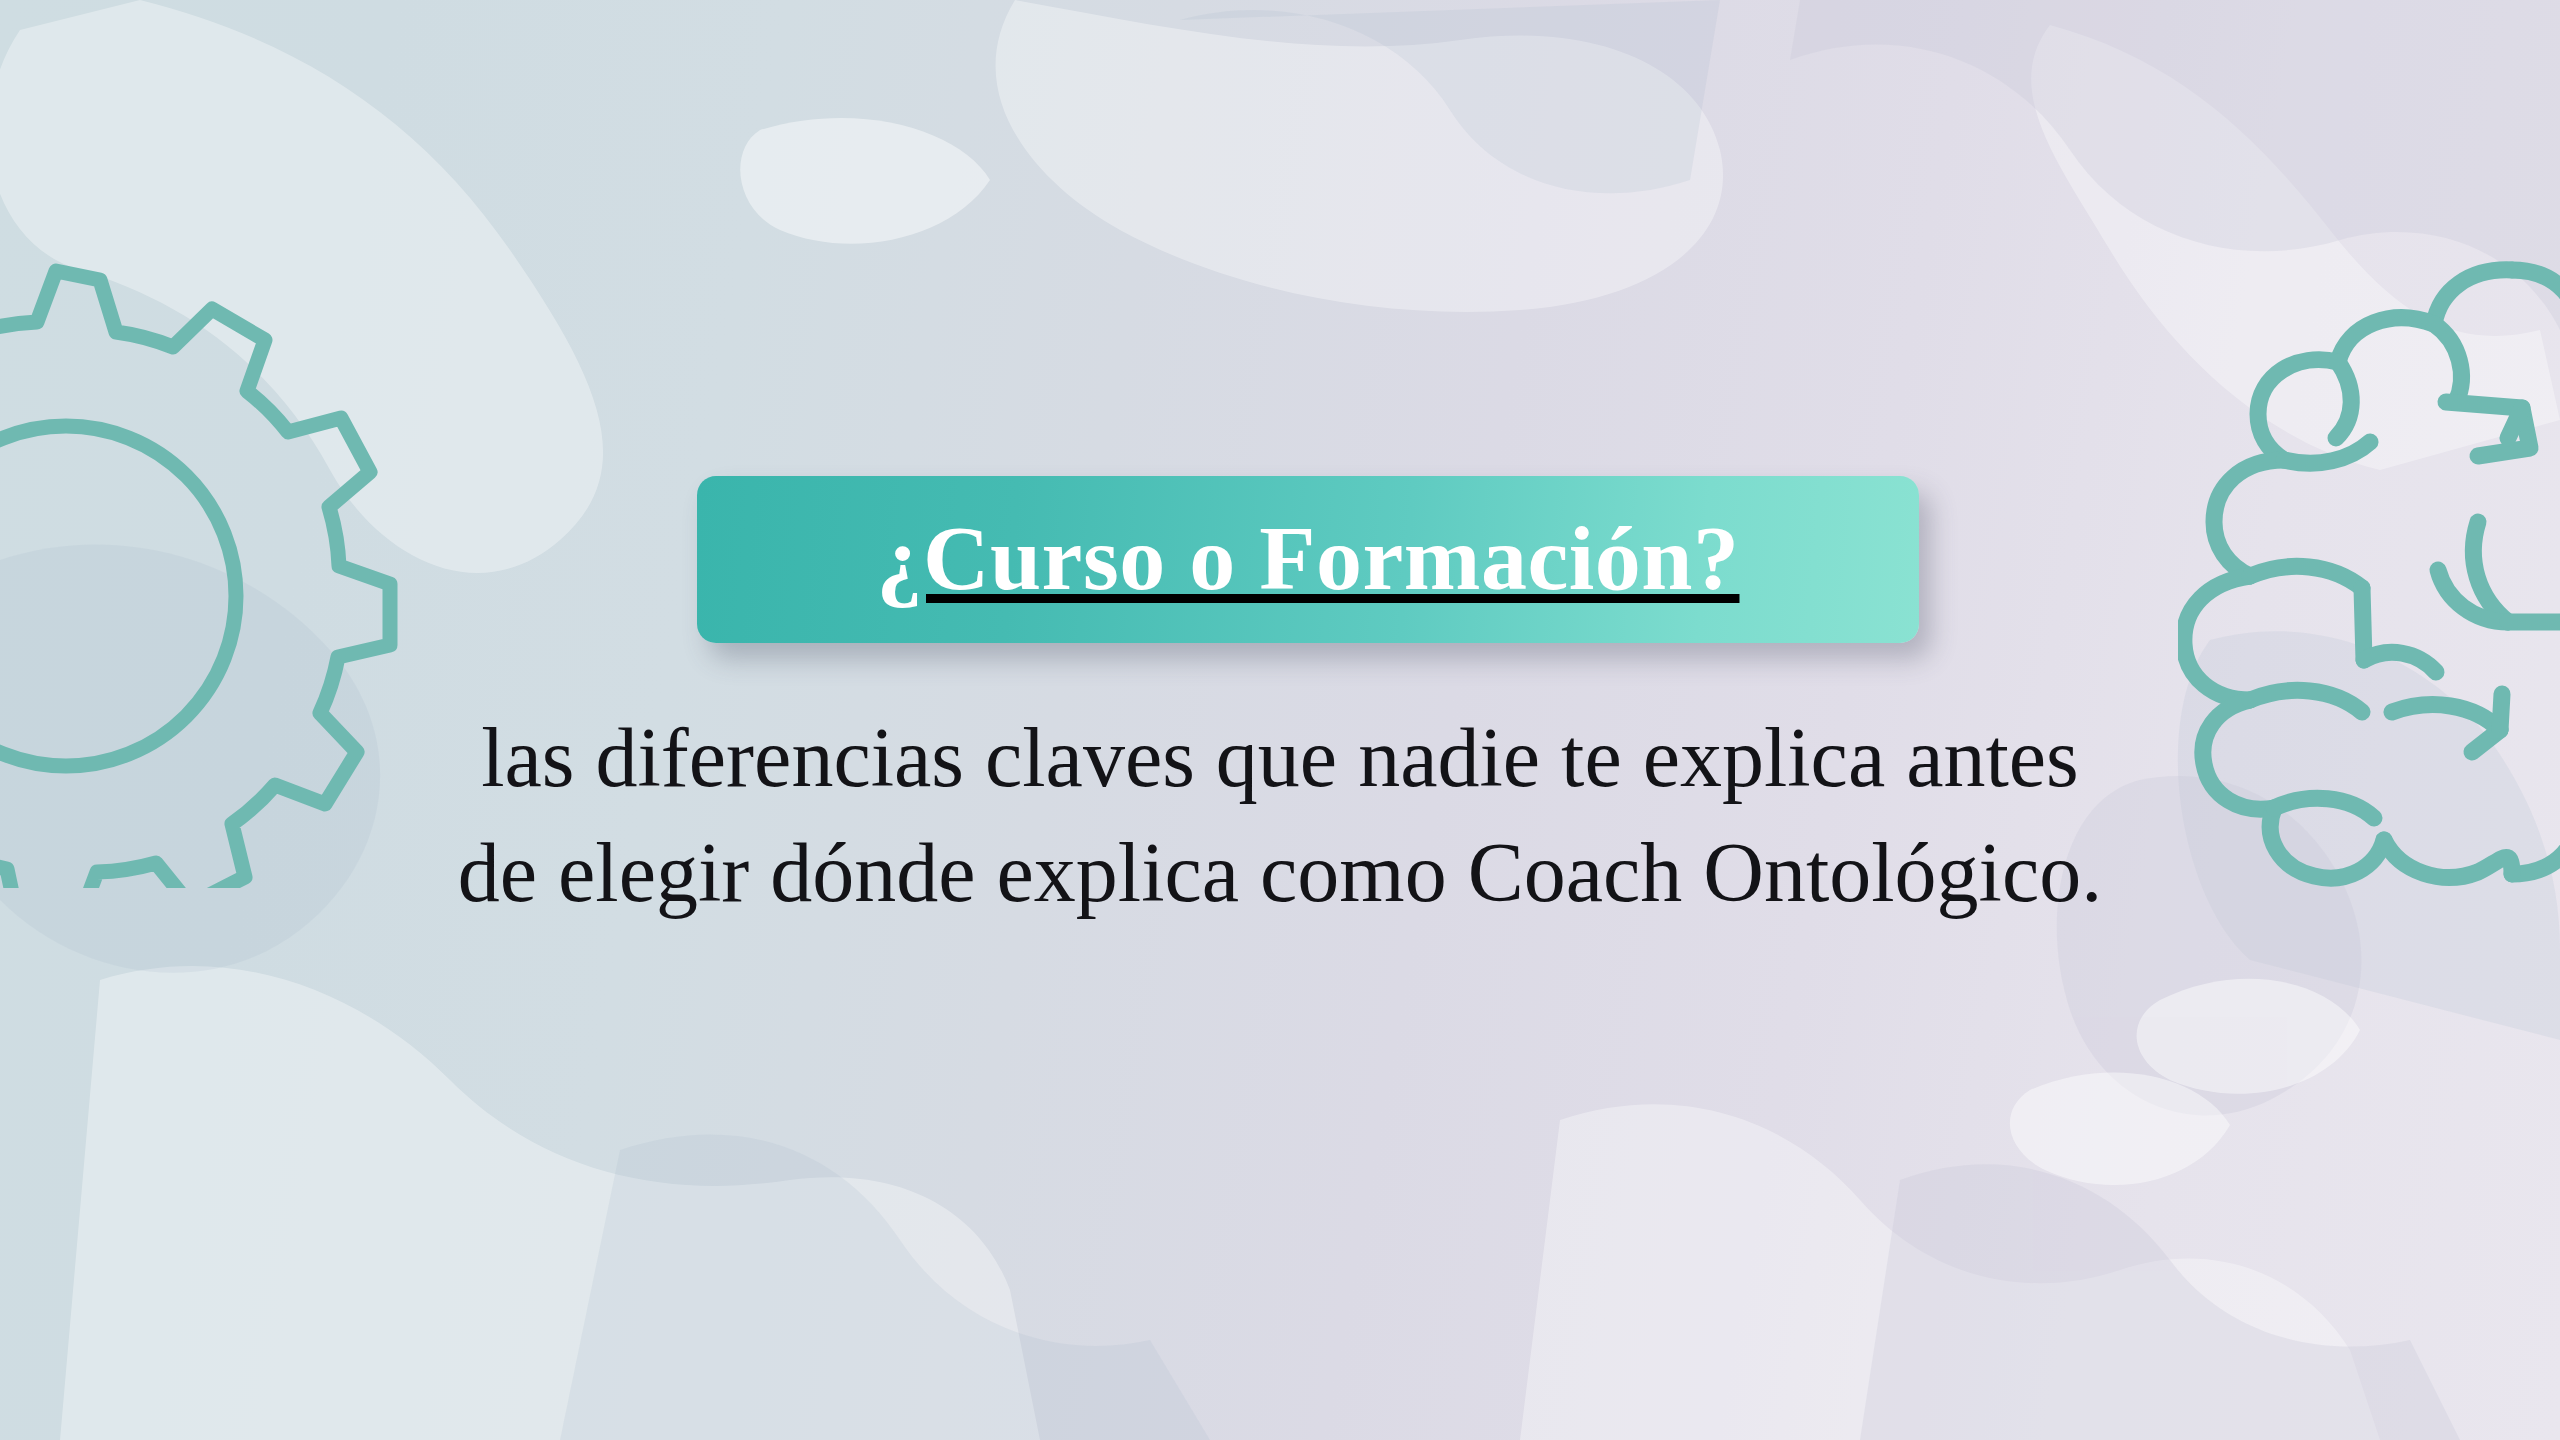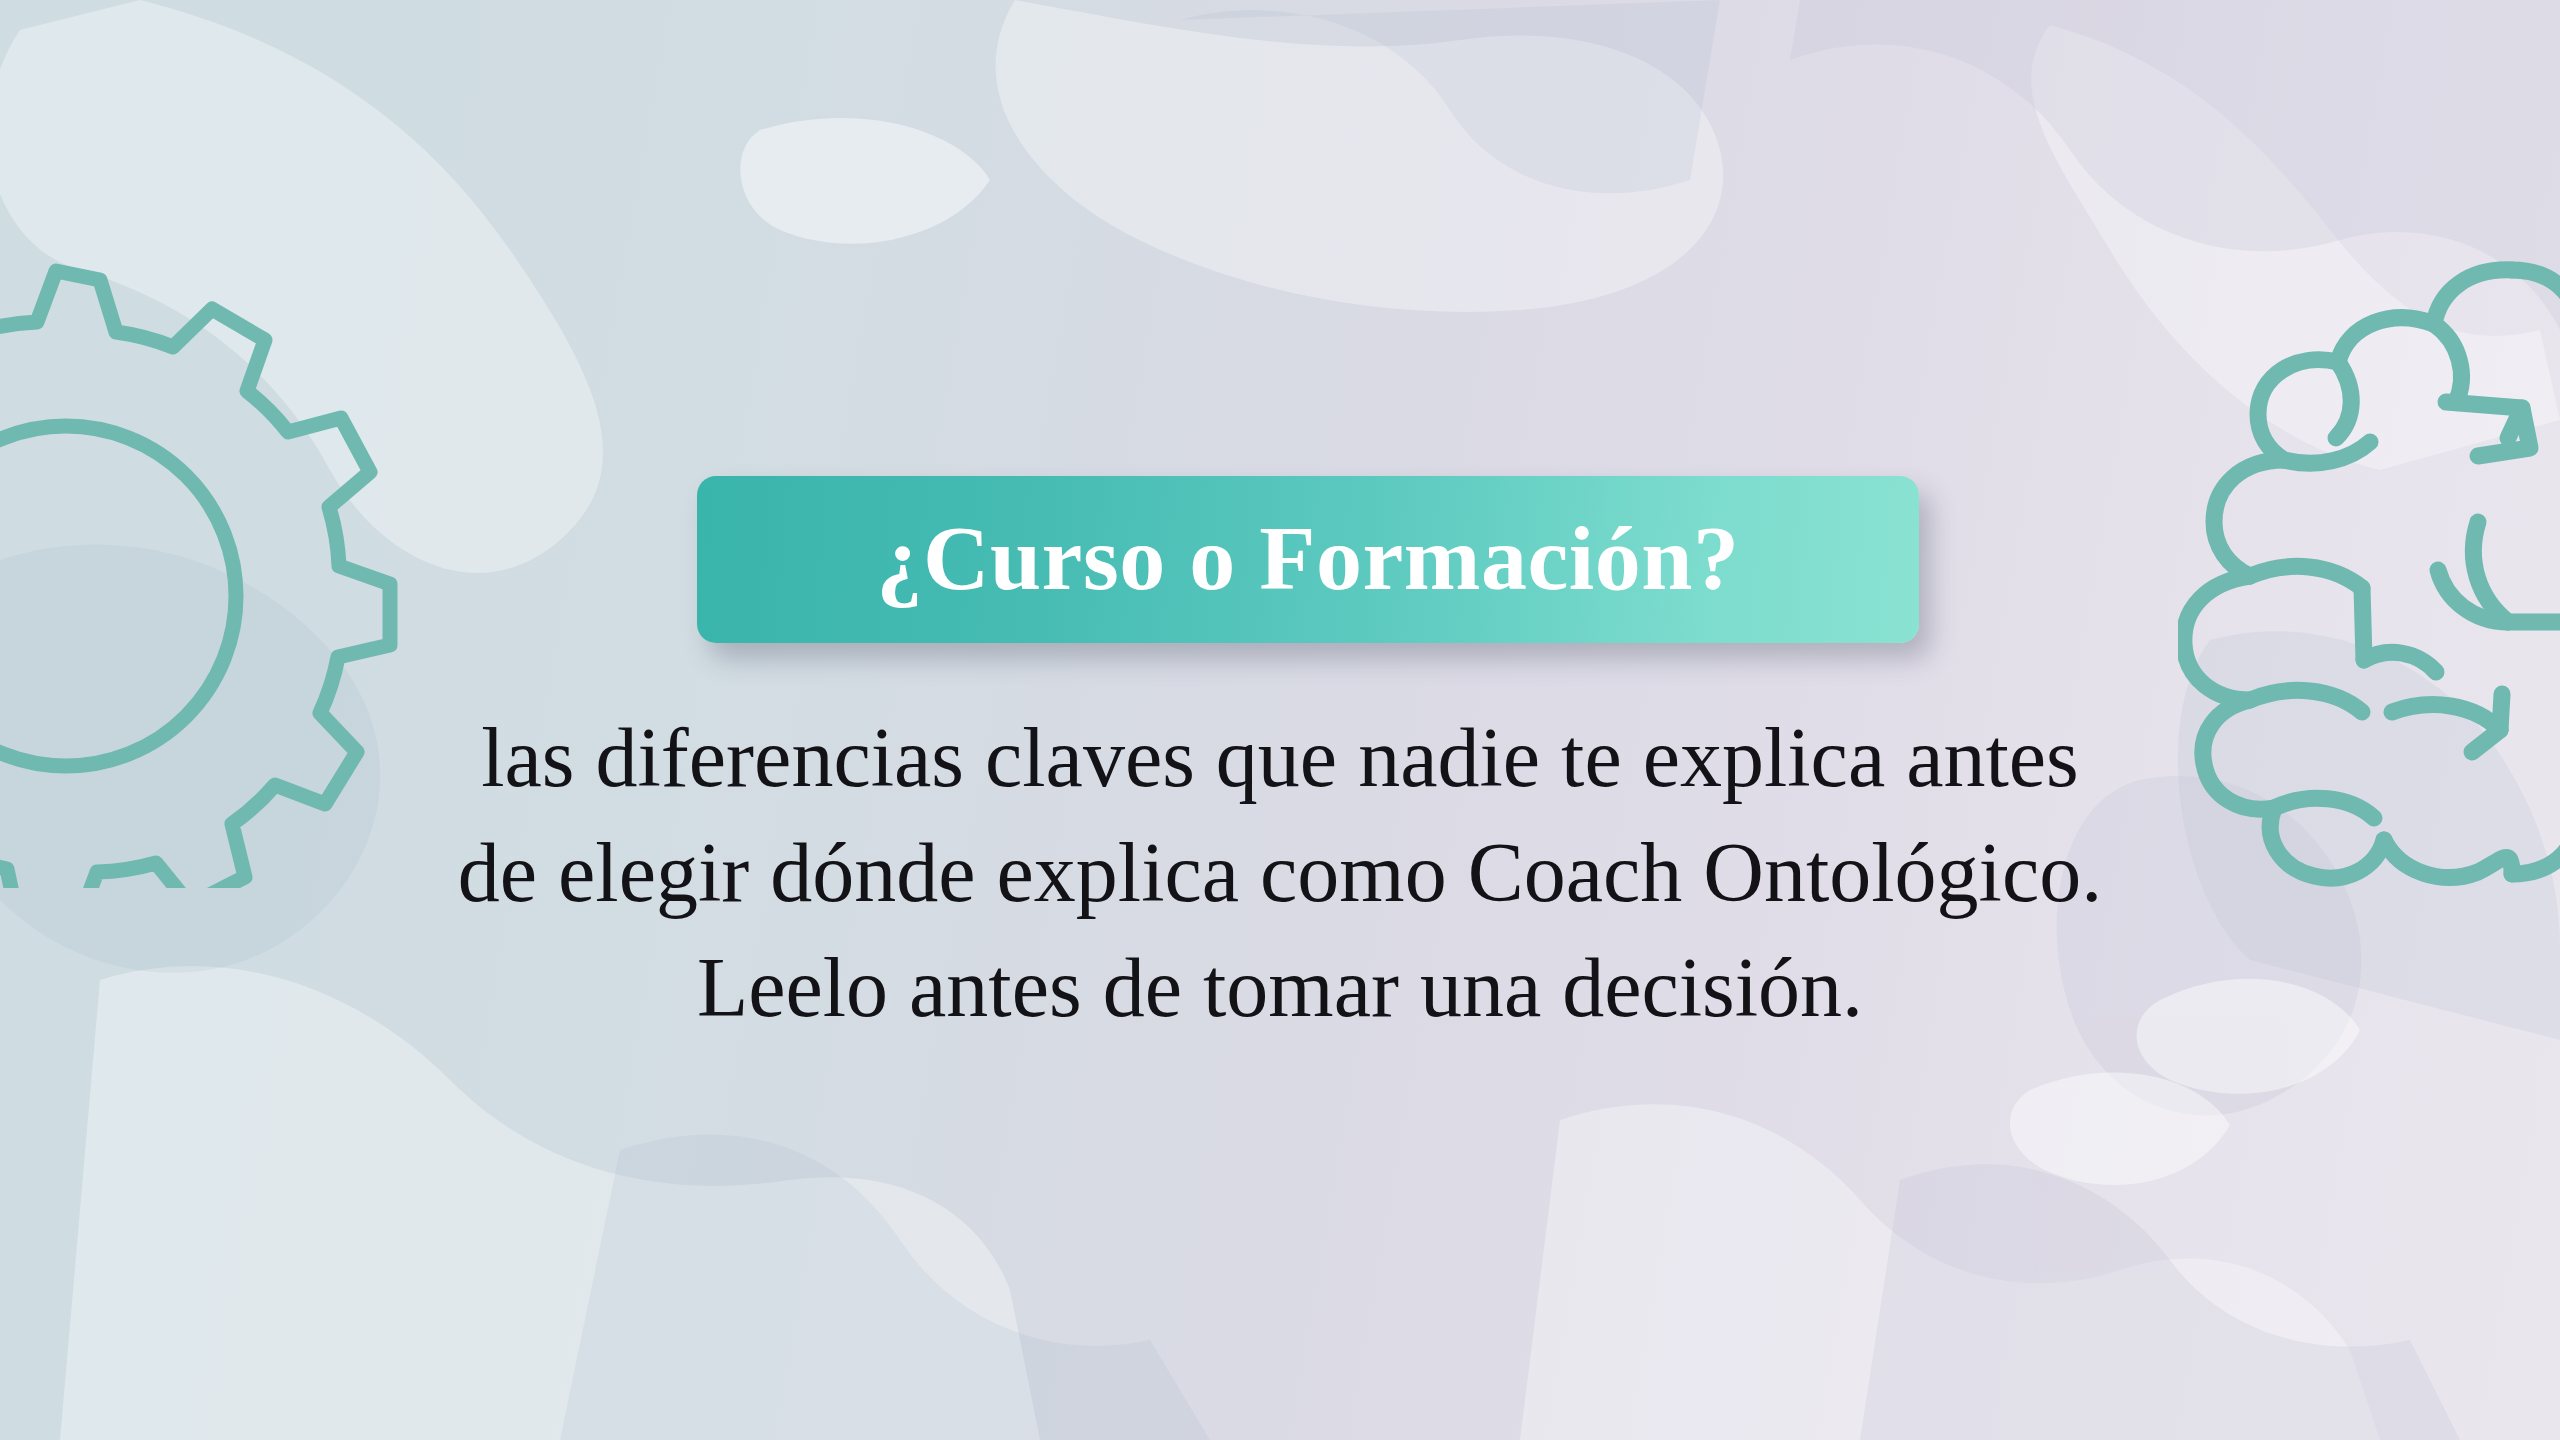--- a/index.html
+++ b/index.html
@@ -59,20 +59,21 @@
     left: 697px;
     top: 476px;
     width: 1222px;
     height: 167px;
     border-radius: 19px;
     background: linear-gradient(95deg, #3ab5ac 0%, #45bbb2 26%, #5fcbc1 58%, #7cdcce 82%, #8ae2d2 100%);
     box-shadow: 12px 16px 26px rgba(70, 75, 95, 0.30);
     display: flex;
     align-items: center;
     justify-content: center;
+    text-decoration: underline;
   }
   .banner-title {
     color: #ffffff;
     font-size: 92px;
     font-weight: 700;
     line-height: 1;
     letter-spacing: 0.5px;
     white-space: nowrap;
     transform: translateY(-2px);
   }
@@ -211,16 +212,15 @@
     </svg>
   </div>
 
   <div class="banner">
     <span class="banner-title">¿Curso o Formación?</span>
   </div>
 
   <div class="body-copy">
     <span class="body-line">las diferencias claves que nadie te explica antes</span>
     <span class="body-line">de elegir dónde explica como Coach Ontológico.</span>
-    <span class="body-line">Leelo antes de tomar una decisión.</span>
   </div>
 
 </div>
 
 </body></html>

